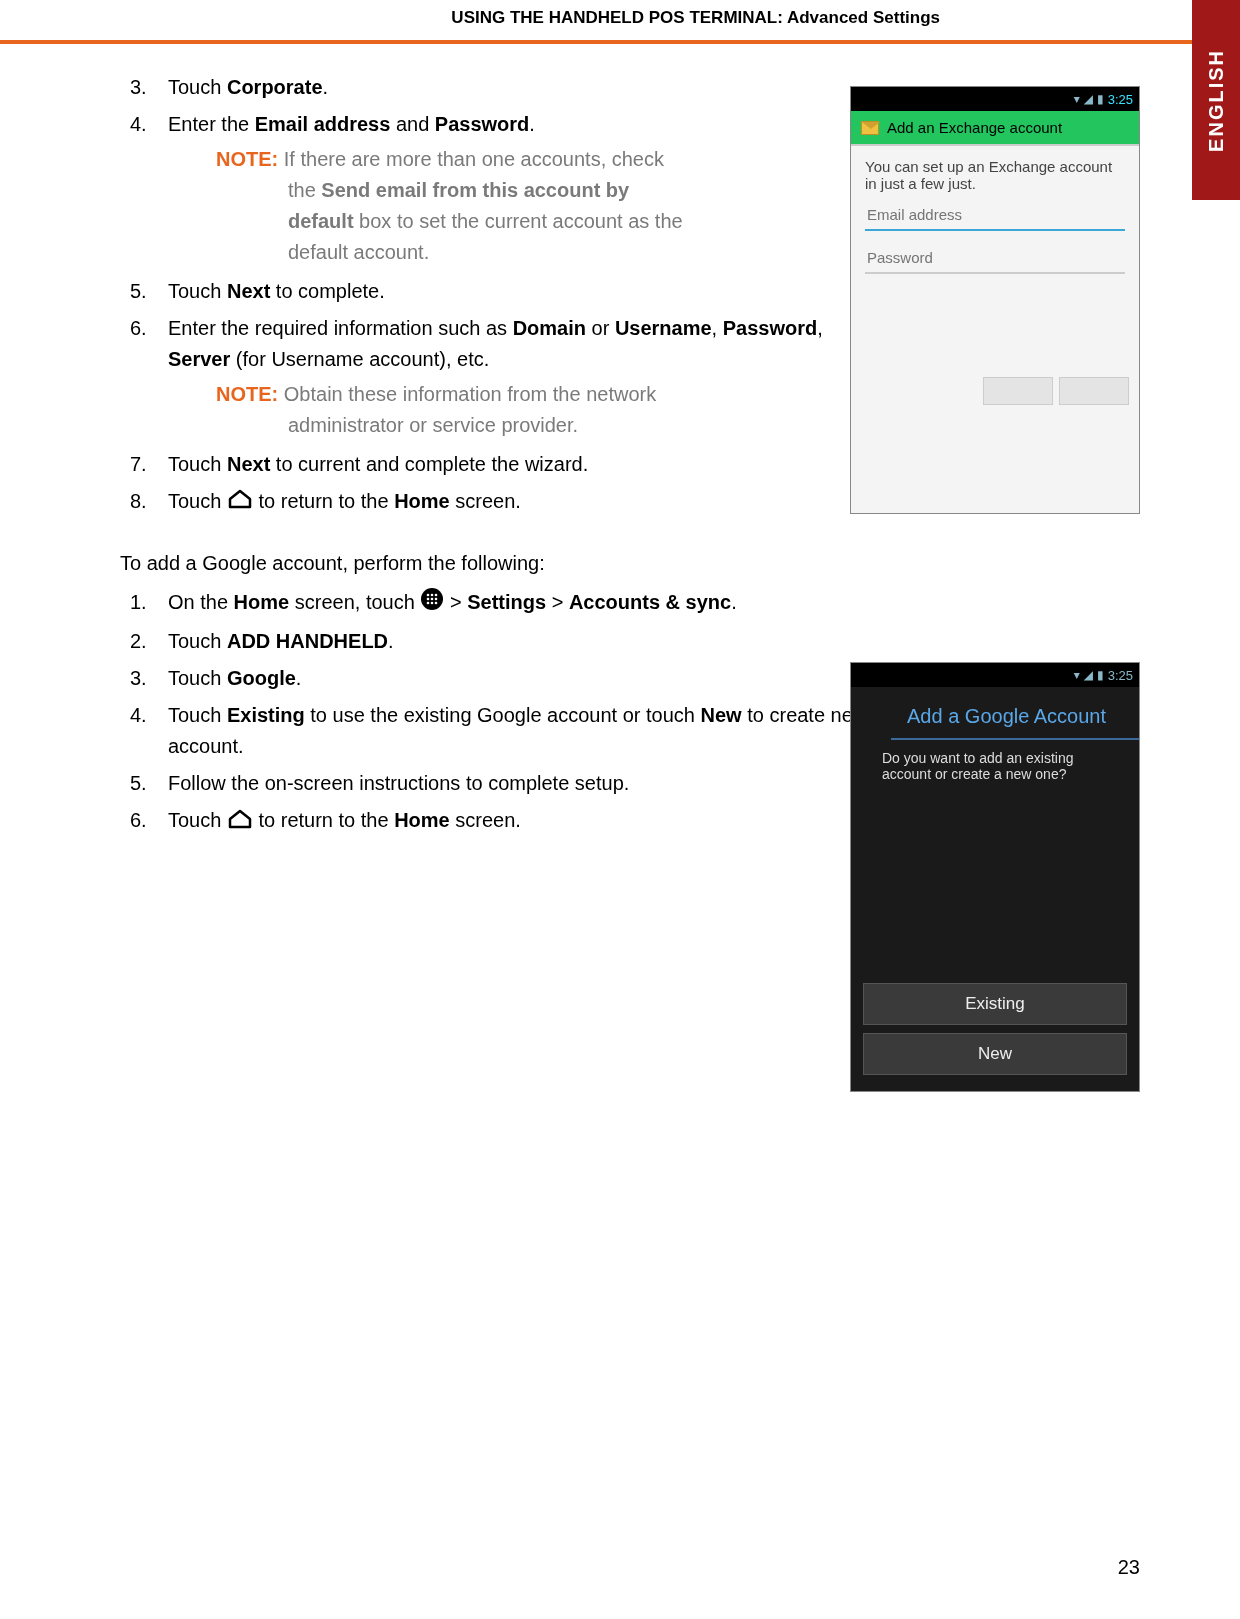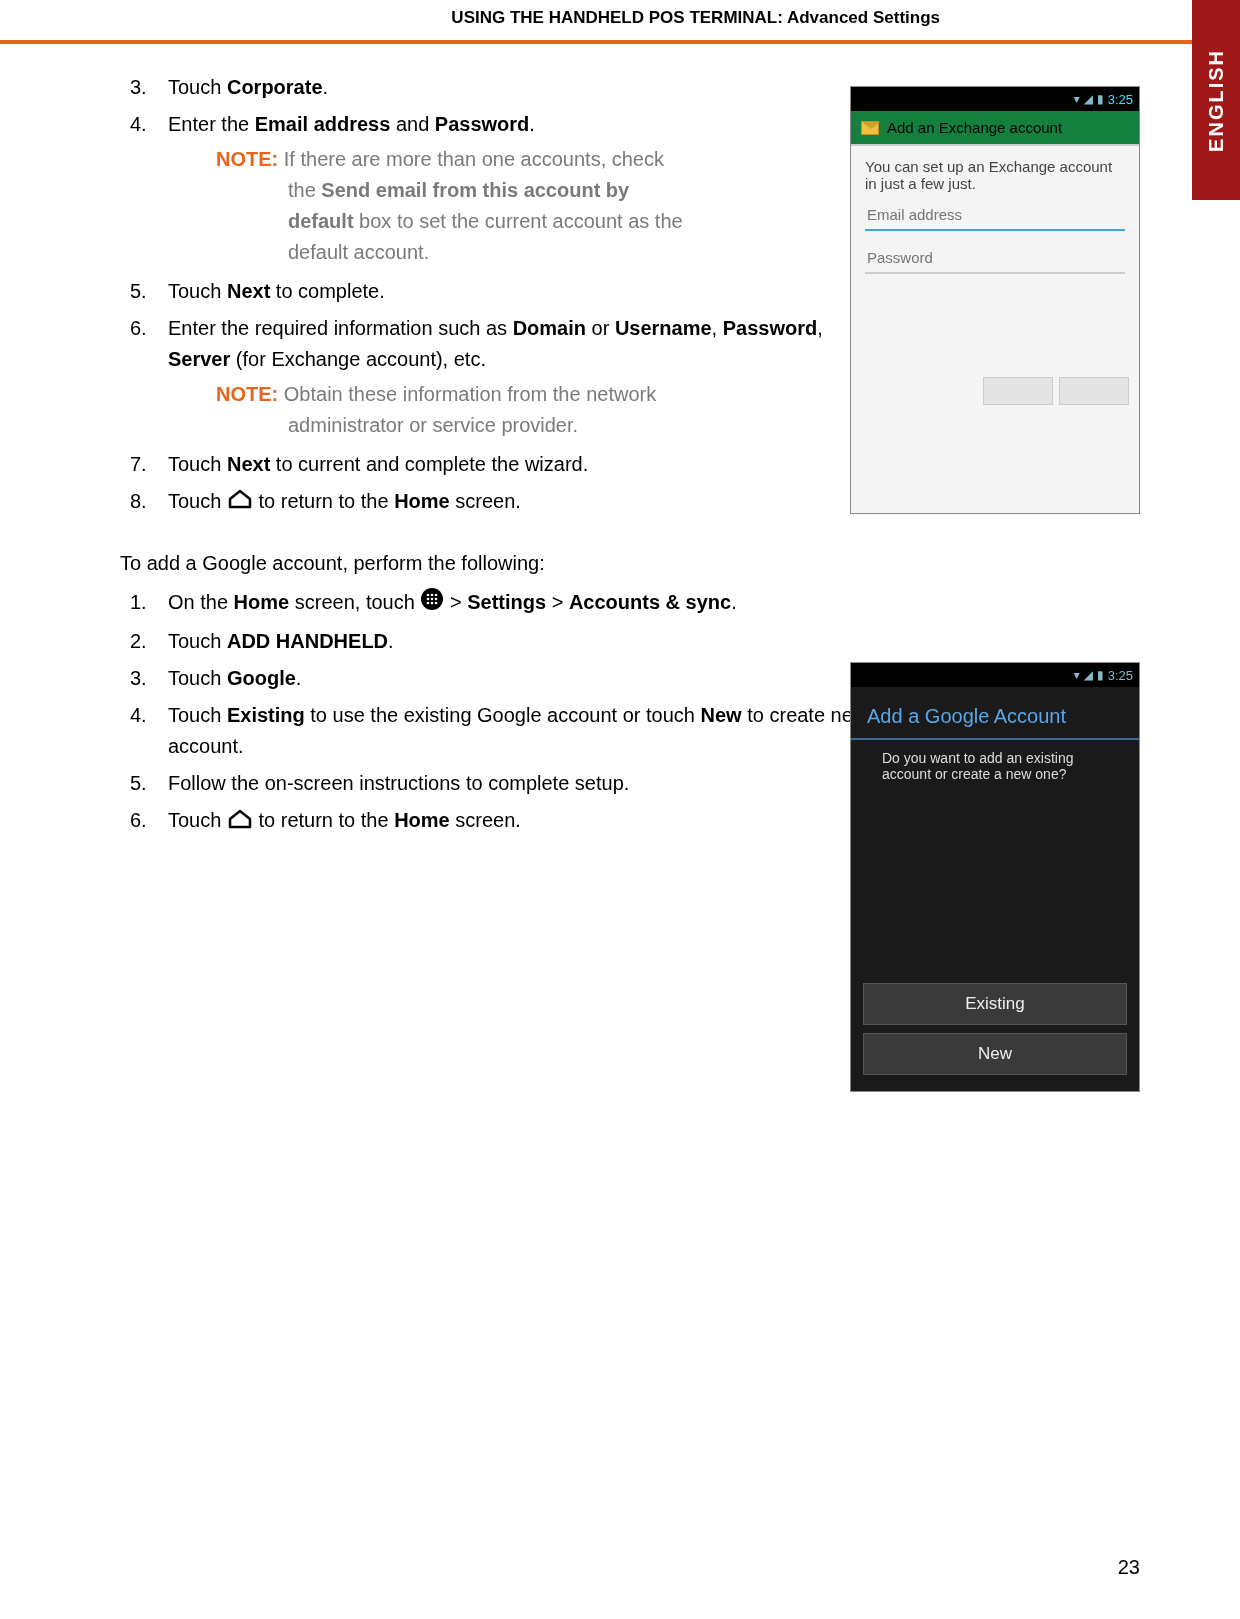--- a/index.html
+++ b/index.html
@@ -94,21 +94,21 @@
     font-size: 13px;
     text-align: right;
     padding: 3px 6px;
     display:flex;
     justify-content:flex-end;
     align-items:center;
     gap:4px;
   }
   .status-bar.dark { color:#89b9c9; }
   .ss1 .titlebar {
-    background: #15803d;
+    background: #22c55e;
     padding: 8px 10px;
     font-size: 15px;
     border-bottom: 2px solid #ccc;
     display:flex;
     align-items:center;
     gap:8px;
   }
   .envelope {
     width:18px;height:14px;background:#f0c040;border:1px solid #c09020;position:relative;
   }
@@ -137,20 +137,21 @@
     gap:6px;
   }
   .ss1 .ghostbtn{
     width:70px;height:28px;background:#e4e4e4;border:1px solid #ccc;
   }
   .ss2 .titlebar2 {
     color:#5aa7e8;
     font-size:20px;
     padding: 18px 16px 10px 16px;
     border-bottom:2px solid #3a6a9a;
+    margin-left:40px;
   }
   .ss2 .q {
     color:#ddd;
     font-size:14px;
     padding: 10px 31px;
   }
   .ss2 .btns {
     position:absolute;
     bottom:16px;
     left:12px;
@@ -208,21 +209,21 @@
         <span class="note-text-indent"><b style="color:#7a7a7a">default</b><span> box to set the current account as the</span></span>
         <span class="note-text-indent">default account.</span>
       </div>
     </li>
     <li>
       <span class="num">5.</span>
       <span>Touch </span><b>Next</b><span> to complete.</span>
     </li>
     <li>
       <span class="num">6.</span>
-      <span>Enter the required information such as </span><b>Domain</b><span> or </span><b>Username</b><span>, </span><b>Password</b><span>, </span><b>Server</b><span> (for Exchange account), etc.</span>
+      <span>Enter the required information such as </span><b>Domain</b><span> or </span><b>Username</b><span>, </span><b>Password</b><span>, </span><b>Server</b><span> (for Username account), etc.</span>
       <div class="note-block">
         <span class="note-label">NOTE:</span><span> Obtain these information from the network</span>
         <span class="note-text-indent">administrator or service provider.</span>
       </div>
     </li>
     <li>
       <span class="num">7.</span>
       <span>Touch </span><b>Next</b><span> to current and complete the wizard.</span>
     </li>
     <li>

